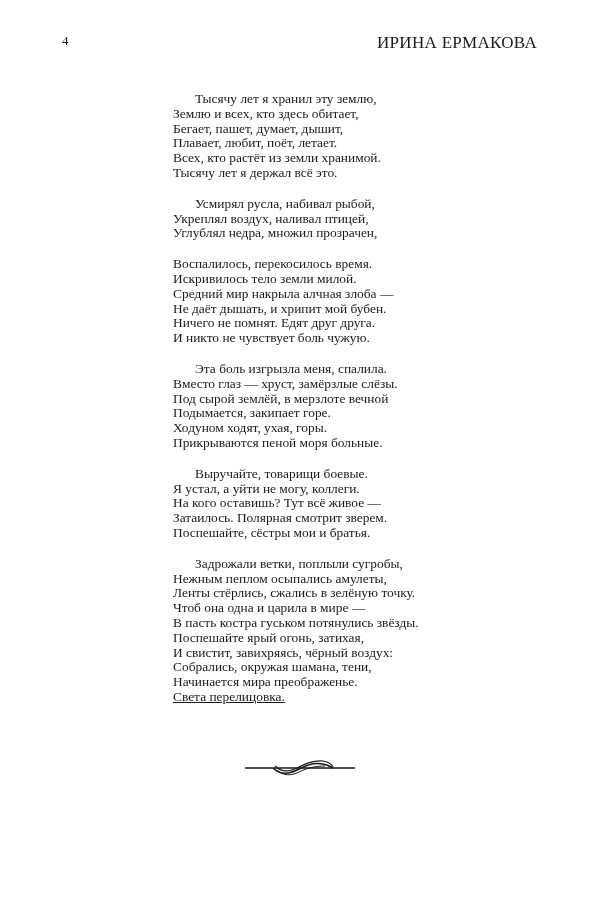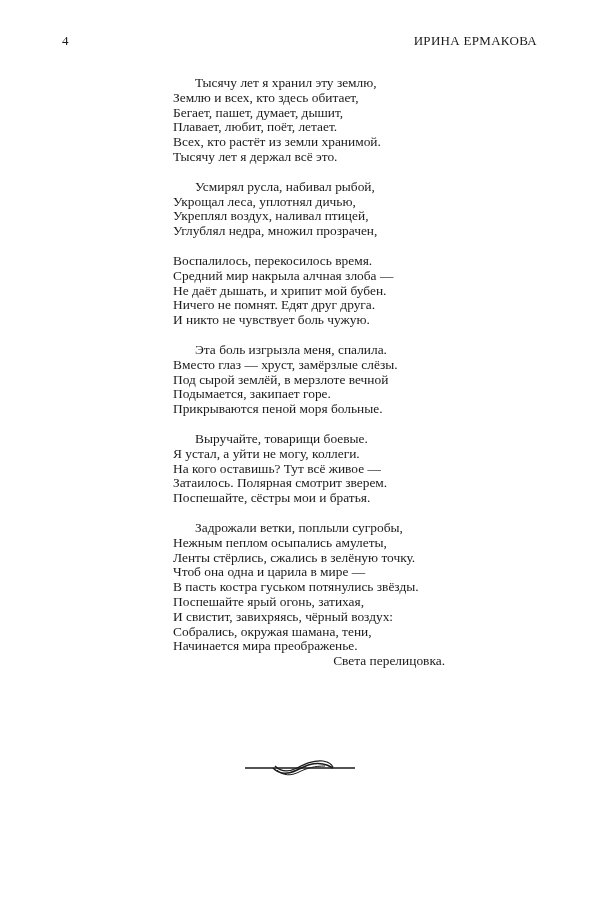--- a/index.html
+++ b/index.html
@@ -7,31 +7,31 @@
       width: 600px; height: 924px; position: relative; overflow: hidden;
       font-family: "Liberation Serif", "DejaVu Serif", serif;
       color: #1a1a1a;
     }
     .page-number {
       position: absolute; left: 62px; top: 33px;
       font-size: 13px;
     }
     .running-head {
       position: absolute; right: 63px; top: 33px;
-      font-size: 13px; letter-spacing: 0.3px;
+      font-size: 17px; letter-spacing: 0.3px;
     }
     .poem {
       position: absolute; left: 173px; top: 76px; width: 300px;
     }
-    .stanza { margin: 0 0 15px 0; }
+    .stanza { margin: 16px 0 15px 0; }
     .line {
       font-size: 13.4px; line-height: 14.8px; white-space: nowrap;
     }
     .line.indent { padding-left: 22px; }
-    .line.signature { text-align: right; padding-right: 28px; }
+    .line.signature { padding-right: 28px; text-decoration: underline; }
     .ornament {
       position: absolute; left: 245px; top: 758px; width: 110px; height: 20px;
     }
   </style>
 </head>
 <body>
 
 <div class="page-number">4</div>
 <div class="running-head">ИРИНА ЕРМАКОВА</div>
 
@@ -39,36 +39,37 @@
   <div class="stanza">
     <div class="line indent">Тысячу лет я хранил эту землю,</div>
     <div class="line">Землю и всех, кто здесь обитает,</div>
     <div class="line">Бегает, пашет, думает, дышит,</div>
     <div class="line">Плавает, любит, поёт, летает.</div>
     <div class="line">Всех, кто растёт из земли хранимой.</div>
     <div class="line">Тысячу лет я держал всё это.</div>
   </div>
   <div class="stanza">
     <div class="line indent">Усмирял русла, набивал рыбой,</div>
-    <div class="line">Укрощал леса, уплотнял дичью,</div>
     <div class="line">Укреплял воздух, наливал птицей,</div>
     <div class="line">Углублял недра, множил прозрачен,</div>
   </div>
   <div class="stanza">
     <div class="line">Воспалилось, перекосилось время.</div>
+    <div class="line">Искривилось тело земли милой.</div>
     <div class="line">Средний мир накрыла алчная злоба —</div>
     <div class="line">Не даёт дышать, и хрипит мой бубен.</div>
     <div class="line">Ничего не помнят. Едят друг друга.</div>
     <div class="line">И никто не чувствует боль чужую.</div>
   </div>
   <div class="stanza">
     <div class="line indent">Эта боль изгрызла меня, спалила.</div>
     <div class="line">Вместо глаз — хруст, замёрзлые слёзы.</div>
     <div class="line">Под сырой землёй, в мерзлоте вечной</div>
     <div class="line">Подымается, закипает горе.</div>
+    <div class="line">Ходуном ходят, ухая, горы.</div>
     <div class="line">Прикрываются пеной моря больные.</div>
   </div>
   <div class="stanza">
     <div class="line indent">Выручайте, товарищи боевые.</div>
     <div class="line">Я устал, а уйти не могу, коллеги.</div>
     <div class="line">На кого оставишь? Тут всё живое —</div>
     <div class="line">Затаилось. Полярная смотрит зверем.</div>
     <div class="line">Поспешайте, сёстры мои и братья.</div>
   </div>
   <div class="stanza">

